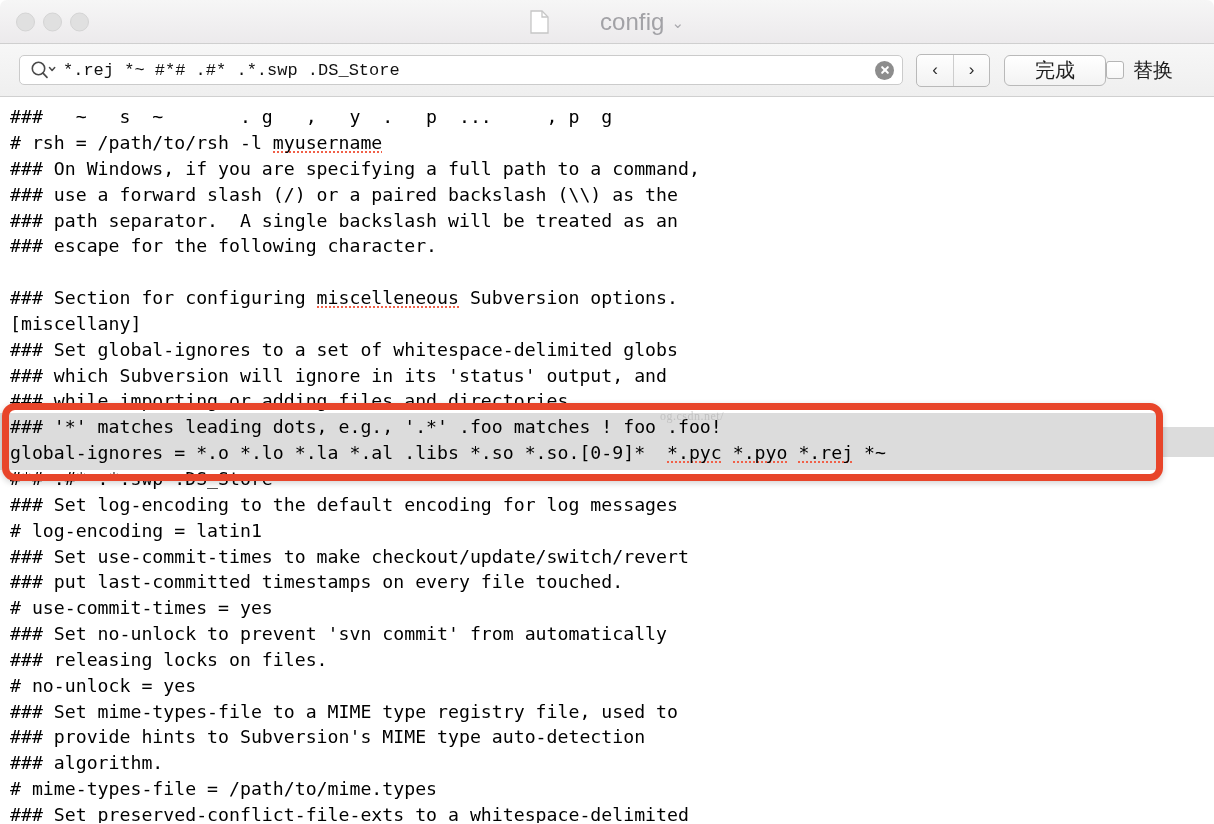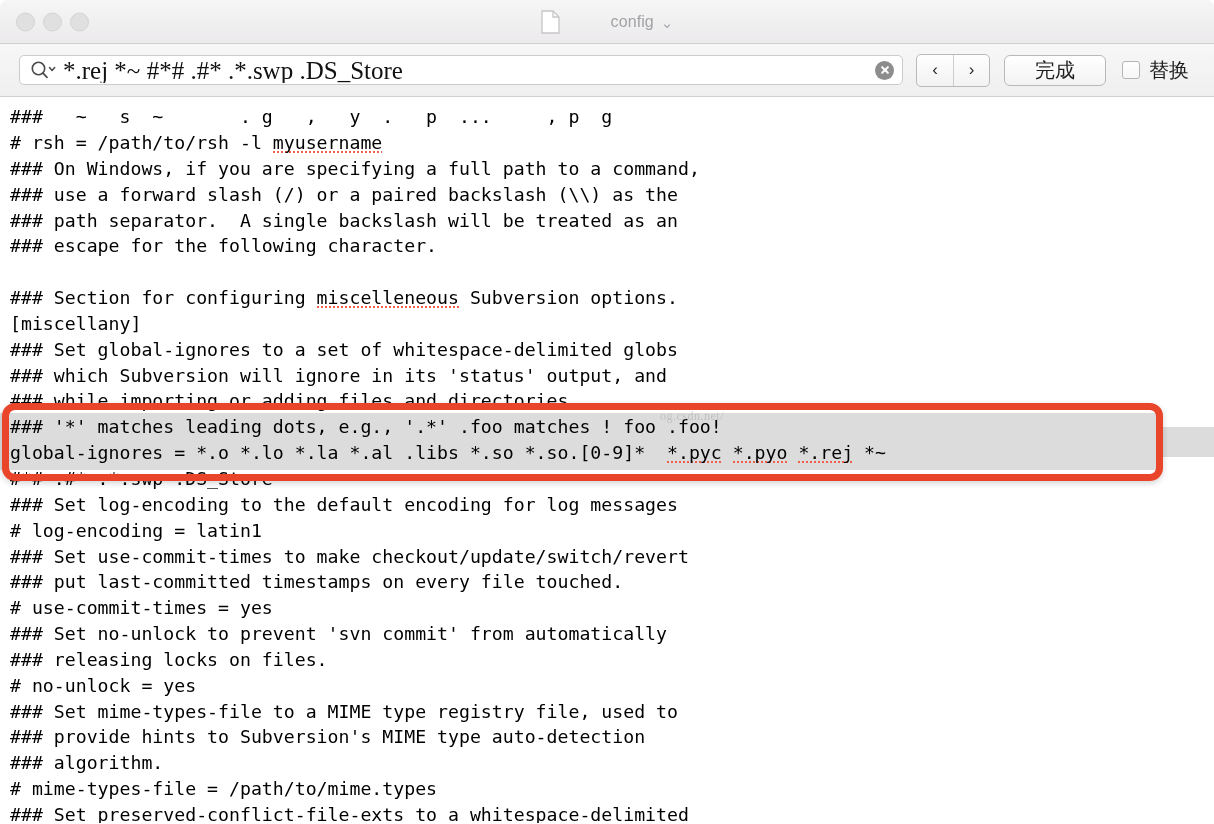--- a/index.html
+++ b/index.html
@@ -66,21 +66,21 @@
     pointer-events: none;
   }
   .doc-icon {
     width: 19px;
     height: 24px;
     position: relative;
     display: inline-block;
   }
   .doc-icon svg { display:block; }
   .title-text {
-    font-size: 16px;
+    font-size: 24px;
     color: #a2a2a6;
     font-family: "Liberation Sans", sans-serif;
     letter-spacing: 0.1px;
     margin-left: 42px;
   }
   .title-chevron {
     font-size: 15px;
     color: #a8a8ac;
     margin-left: -2px;
     margin-top: 3px;
@@ -111,22 +111,22 @@
     box-sizing: border-box;
   }
   .search-icon-wrap {
     display: flex;
     align-items: center;
     flex: 0 0 auto;
     margin-right: 7px;
   }
   .search-value {
     flex: 1 1 auto;
-    font-family: Liberation Serif, serif;
-    font-size: 25px;
+    font-family: Liberation Mono, monospace;
+    font-size: 17px;
     color: #111111;
     white-space: nowrap;
     overflow: hidden;
     line-height: 1;
   }
   .clear-btn {
     flex: 0 0 auto;
     width: 19px;
     height: 19px;
     border-radius: 50%;
@@ -184,21 +184,21 @@
     font-size: 20px;
     color: #1d1d1d;
     display: flex;
     align-items: center;
     justify-content: center;
     font-family: "Liberation Sans", sans-serif;
     cursor: default;
     flex: 0 0 auto;
   }
   .replace-group {
-    margin-left: 16px;
+    margin-left: 0;
     display: flex;
     align-items: center;
     gap: 9px;
     flex: 0 0 auto;
   }
   .checkbox {
     width: 18px;
     height: 18px;
     border: 1px solid #b5b5b5;
     border-radius: 3px;

